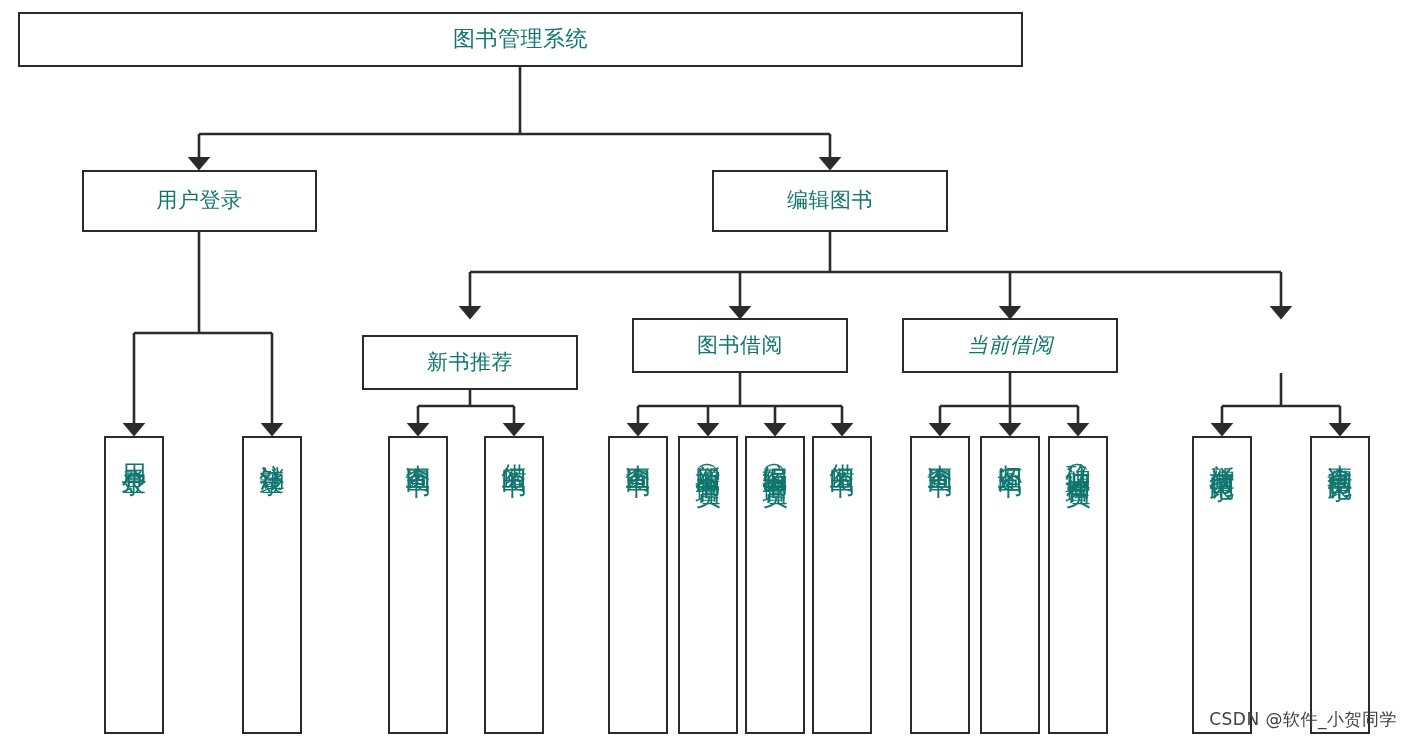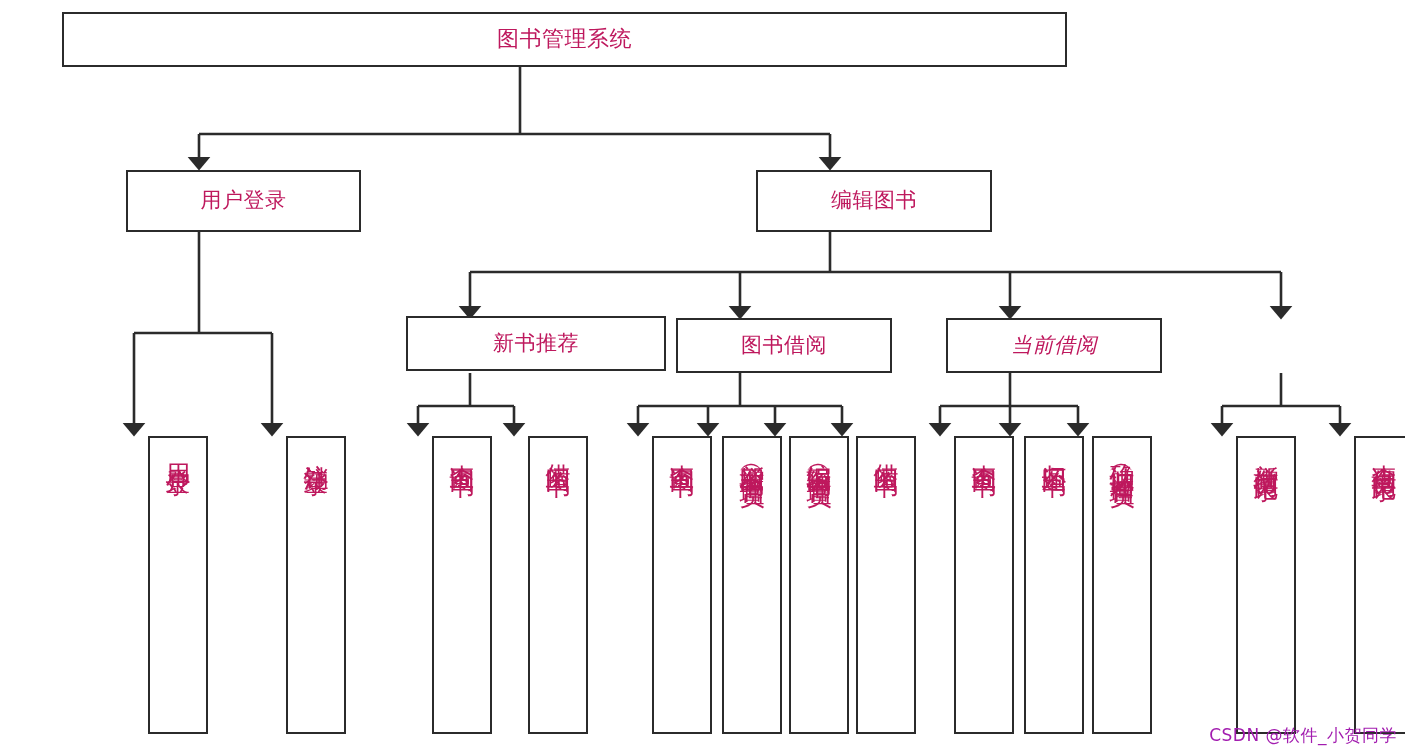--- a/index.html
+++ b/index.html
@@ -18,22 +18,21 @@
     overflow: hidden;
   }
   .node {
     position: absolute;
     box-sizing: border-box;
     background: #ffffff;
     border: 2px solid #2b2b2b;
     display: flex;
     align-items: center;
     justify-content: center;
-    color: #be185d;
-    margin-left: 44px;
+    color: #0f766e;
   }
   .node .label {
     display: block;
     text-align: center;
     line-height: 1.22;
   }
   
   .node.horiz .label {
     font-size: 21px;
     letter-spacing: 0.5px;
@@ -69,23 +68,23 @@
     stroke: #2b2b2b;
     stroke-width: 2.6;
     fill: none;
   }
   .arrowhead {
     fill: #2b2b2b;
   }
   #watermark {
     position: absolute;
     right: 8px;
-    bottom: 0;
+    bottom: 16px;
     font-size: 17px;
-    color: #a21caf;
+    color: #404040;
     white-space: nowrap;
     letter-spacing: 0.5px;
   }
 </style>
 </head>
 <body>
 
 <div id="canvas">
 
   <svg id="wires" viewBox="0 0 1405 747">
@@ -140,21 +139,21 @@
     <span class="label">图书管理系统</span>
   </div>
 
   <div class="node horiz" style="left:82px; top:170px; width:235px; height:62px;">
     <span class="label">用户登录</span>
   </div>
   <div class="node horiz" style="left:712px; top:170px; width:236px; height:62px;">
     <span class="label">编辑图书</span>
   </div>
 
-  <div class="node horiz" style="left:362px; top:316px; width:260px; height:55px;">
+  <div class="node horiz" style="left:362px; top:335px; width:216px; height:55px;">
     <span class="label">新书推荐</span>
   </div>
   <div class="node horiz" style="left:632px; top:318px; width:216px; height:55px;">
     <span class="label">图书借阅</span>
   </div>
   <div class="node horiz" style="left:902px; top:318px; width:216px; height:55px;font-style:italic;">
     <span class="label">当前借阅</span>
   </div>
 
   <div class="node vert" style="left:104px; top:436px; width:60px; height:298px;">

